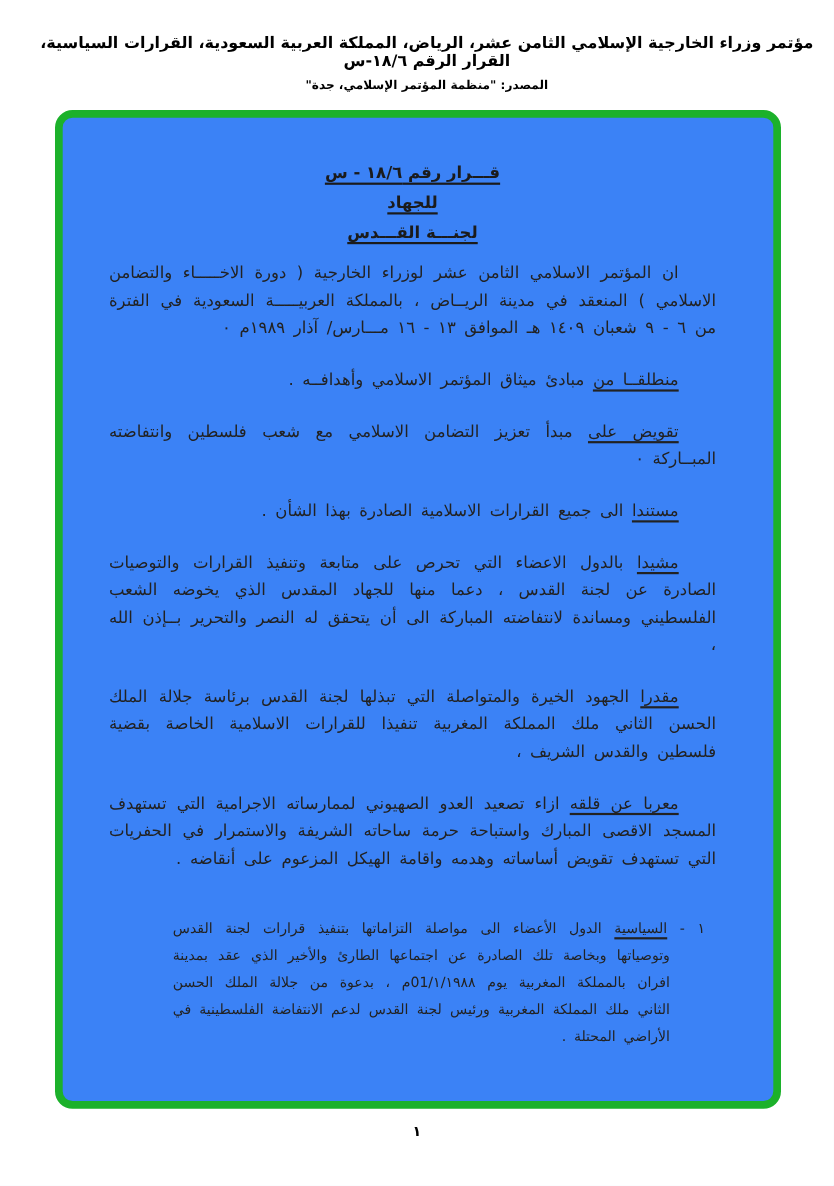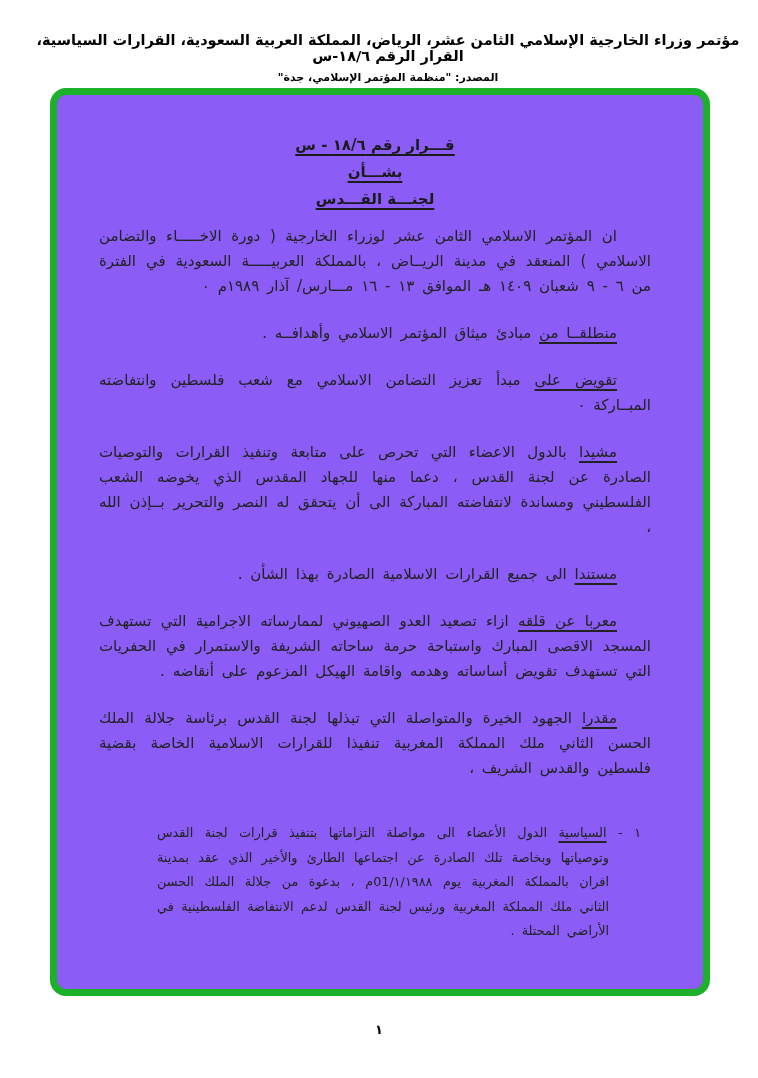--- a/index.html
+++ b/index.html
@@ -13,26 +13,26 @@
   }
   
   .hdr{
     position:absolute; top:32px; left:18px; right:0;
     direction:rtl; text-align:center; color:#000;
   }
   .hdr-l1{ font-size:14.5px; font-weight:bold; letter-spacing:0; }
   .hdr-l2{ font-size:11px; font-weight:bold; margin-top:7px; }
   
   .frame{
-    position:absolute; left:50px; top:88px;
+    position:absolute; left:50px; top:100px;
     width:660px; height:908px;
     border:7px solid var(--frame-green);
     border-radius:16px;
     box-sizing:border-box;
-    background:#8b5cf6;
+    background:#3b82f6;
     overflow:hidden;
   }
   .content{
     direction:rtl;
     padding:40px 52px 0 42px;
     color:#1b1b1b;
   }
   
   .doc-title{ text-align:center; font-weight:bold; font-size:15px; margin-bottom:14px; }
   .doc-title .t-line{ margin-bottom:6px; line-height:21px; }
@@ -73,56 +73,56 @@
   <div class="hdr">
     <div class="hdr-l1">مؤتمر وزراء الخارجية الإسلامي الثامن عشر، الرياض، المملكة العربية السعودية، القرارات السياسية، القرار الرقم ١٨/٦-س</div>
     <div class="hdr-l2">المصدر: "منظمة المؤتمر الإسلامي، جدة"</div>
   </div>
 
   <div class="frame">
     <div class="content">
 
       <div class="doc-title">
         <div class="t-line"><span class="u">قـــرار رقم ١٨/٦ - س</span></div>
-        <div class="t-line"><span class="u">بشـــأن</span></div>
+        <div class="t-line"><span class="u">للجهاد</span></div>
         <div class="t-line"><span class="u">لجنـــة القـــدس</span></div>
       </div>
 
       <div class="para">
         <span>ان المؤتمر الاسلامي الثامن عشر لوزراء الخارجية ( دورة الاخـــــاء والتضامن الاسلامي ) المنعقد في مدينة الريــاض ، بالمملكة العربيـــــة السعودية في الفترة من ٦ - ٩ شعبان ١٤٠٩ هـ الموافق ١٣ - ١٦ مـــارس/ آذار ١٩٨٩م ٠</span>
       </div>
 
       <div class="para">
         <span class="u">منطلقــا من</span>
         <span>مبادئ ميثاق المؤتمر الاسلامي وأهدافــه .</span>
       </div>
 
       <div class="para">
         <span class="u">تقويض على</span>
         <span>مبدأ تعزيز التضامن الاسلامي مع شعب فلسطين وانتفاضته المبــاركة ٠</span>
       </div>
 
       <div class="para">
+        <span class="u">مستندا</span>
+        <span>الى جميع القرارات الاسلامية الصادرة بهذا الشأن .</span>
+      </div>
+
+      <div class="para">
         <span class="u">مشيدا</span>
         <span>بالدول الاعضاء التي تحرص على متابعة وتنفيذ القرارات والتوصيات الصادرة عن لجنة القدس ، دعما منها للجهاد المقدس الذي يخوضه الشعب الفلسطيني ومساندة لانتفاضته المباركة الى أن يتحقق له النصر والتحرير بــإذن الله ،</span>
       </div>
 
       <div class="para">
-        <span class="u">مستندا</span>
-        <span>الى جميع القرارات الاسلامية الصادرة بهذا الشأن .</span>
+        <span class="u">مقدرا</span>
+        <span>الجهود الخيرة والمتواصلة التي تبذلها لجنة القدس برئاسة جلالة الملك الحسن الثاني ملك المملكة المغربية تنفيذا للقرارات الاسلامية الخاصة بقضية فلسطين والقدس الشريف ،</span>
       </div>
 
       <div class="para">
         <span class="u">معربا عن قلقه</span>
         <span>ازاء تصعيد العدو الصهيوني لممارساته الاجرامية التي تستهدف المسجد الاقصى المبارك واستباحة حرمة ساحاته الشريفة والاستمرار في الحفريات التي تستهدف تقويض أساساته وهدمه واقامة الهيكل المزعوم على أنقاضه .</span>
-      </div>
-
-      <div class="para">
-        <span class="u">مقدرا</span>
-        <span>الجهود الخيرة والمتواصلة التي تبذلها لجنة القدس برئاسة جلالة الملك الحسن الثاني ملك المملكة المغربية تنفيذا للقرارات الاسلامية الخاصة بقضية فلسطين والقدس الشريف ،</span>
       </div>
 
       <div class="item">
         <span class="num">١ -</span>
         <span class="u">السياسية</span>
         <span>الدول الأعضاء الى مواصلة التزاماتها بتنفيذ قرارات لجنة القدس وتوصياتها وبخاصة تلك الصادرة عن اجتماعها الطارئ والأخير الذي عقد بمدينة افران بالمملكة المغربية يوم 01/١/١٩٨٨م ، بدعوة من جلالة الملك الحسن الثاني ملك المملكة المغربية ورئيس لجنة القدس لدعم الانتفاضة الفلسطينية في الأراضي المحتلة .</span>
       </div>
 
     </div>
   </div>

